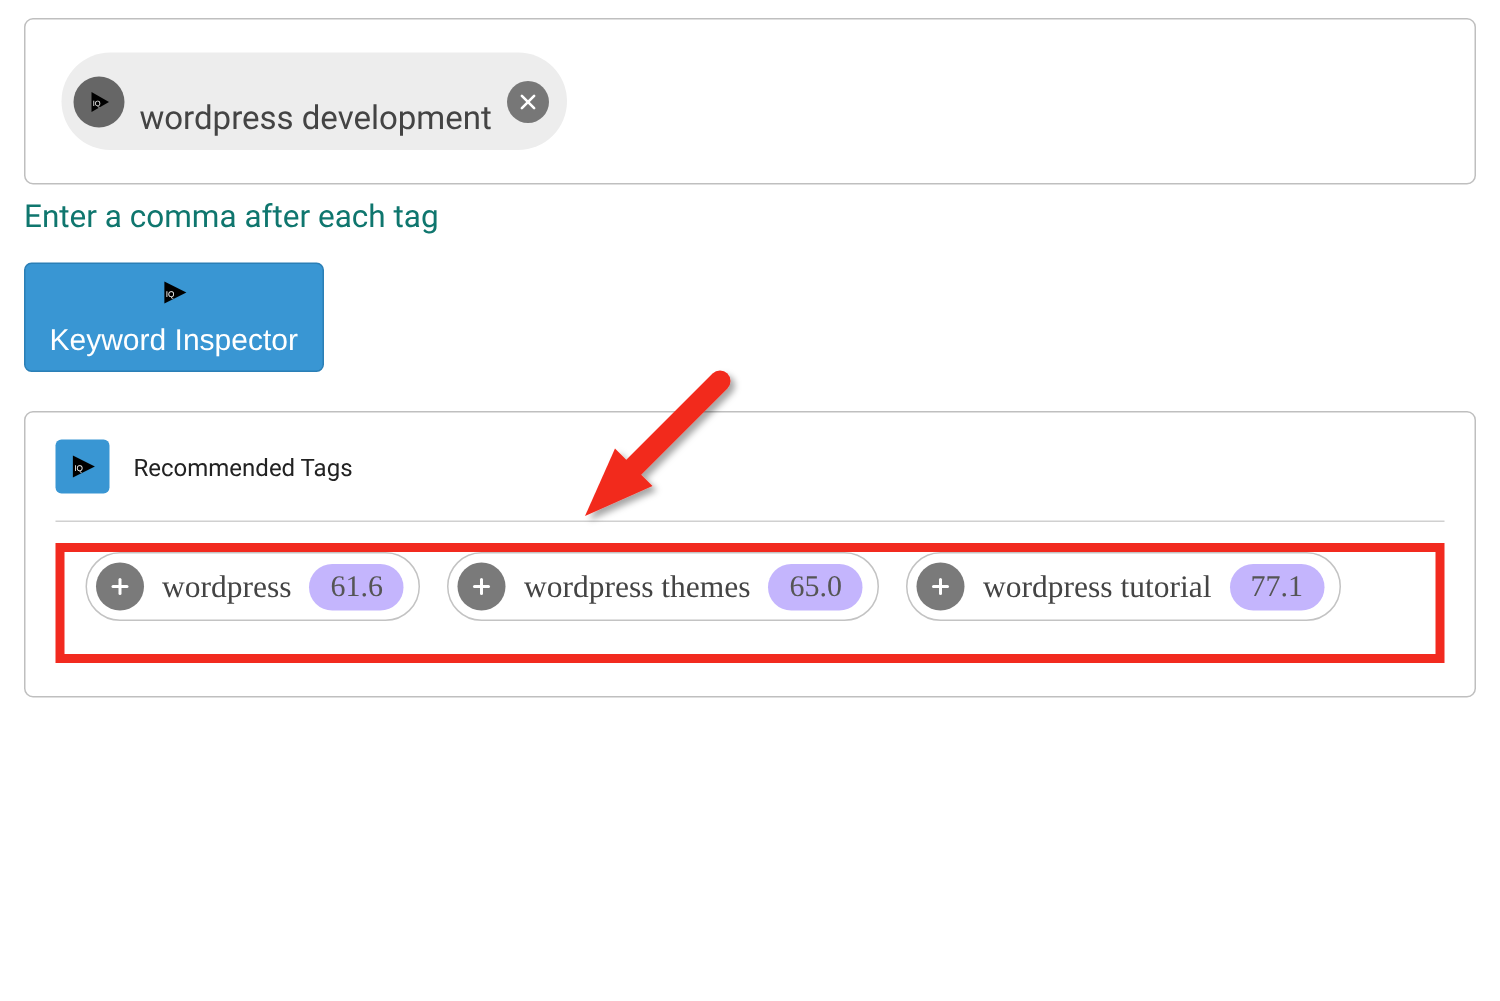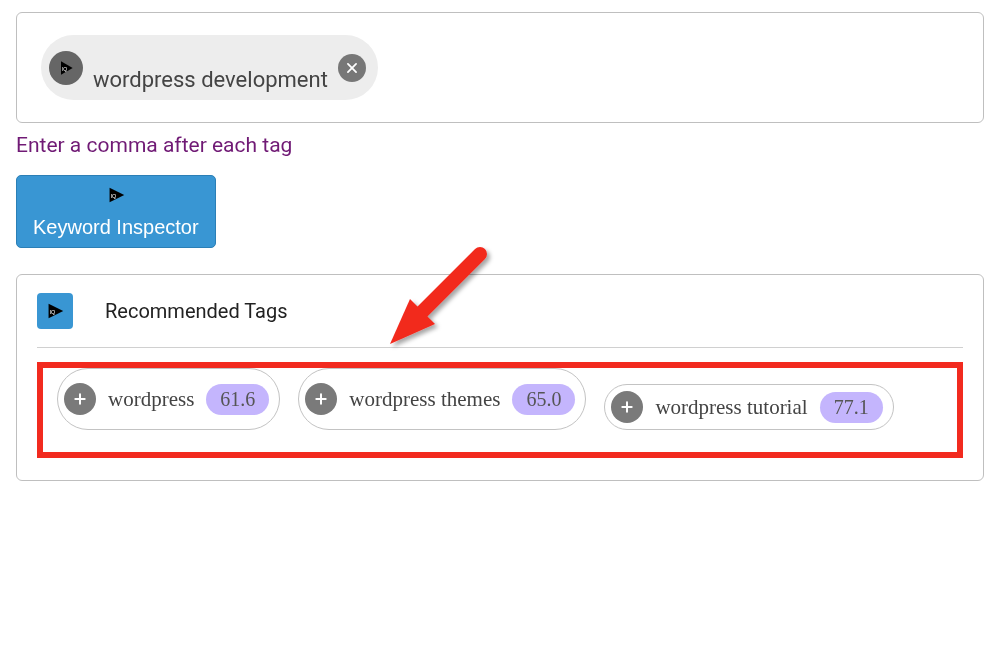--- a/index.html
+++ b/index.html
@@ -54,21 +54,21 @@
       justify-content: center;
       width: 28px;
       height: 28px;
       border-radius: 50%;
       background: #777;
       flex-shrink: 0;
       cursor: pointer;
     }
     .tag-remove svg { width:14px; height:14px; }
     .helper-text {
-      color: #701a75;
+      color: #0f766e;
       font-size: 21px;
       margin-bottom: 18px;
     }
     .inspector-btn {
       display: inline-flex;
       align-items: center;
       gap: 10px;
       background: #3996d3;
       border: 1px solid #2b7fb6;
       border-radius: 5px;
@@ -95,24 +95,23 @@
     .iq-square {
       display:inline-flex;
       align-items:center;
       justify-content:center;
       width:36px; height:36px;
       background:#3996d3;
       border-radius:4px;
       flex-shrink:0;
     }
     .panel-title {
-      font-size: 20px;
+      font-size: 16px;
       color: #222;
       font-weight: 400;
-      margin-left: 16px;
     }
     .panel-divider {
       border-top: 1px solid #d0d0d0;
       margin: 0 0 14px 0;
     }
     .highlight-box {
       border: 6px solid #f22a1f;
       padding: 0;
       position: relative;
     }
@@ -235,21 +234,21 @@
         <span class="plus-circle">
           <svg viewBox="0 0 24 24">
             <line x1="12" y1="5" x2="12" y2="19" stroke="#fff" stroke-width="3" stroke-linecap="round"></line>
             <line x1="5" y1="12" x2="19" y2="12" stroke="#fff" stroke-width="3" stroke-linecap="round"></line>
           </svg>
         </span>
         <span class="rec-pill-label">wordpress themes</span>
         <span class="score-badge">65.0</span>
       </div>
 
-      <div class="rec-pill" style="flex-basis:auto;margin-top:16px;">
+      <div class="rec-pill" style="flex-basis:auto;">
         <span class="plus-circle">
           <svg viewBox="0 0 24 24">
             <line x1="12" y1="5" x2="12" y2="19" stroke="#fff" stroke-width="3" stroke-linecap="round"></line>
             <line x1="5" y1="12" x2="19" y2="12" stroke="#fff" stroke-width="3" stroke-linecap="round"></line>
           </svg>
         </span>
         <span class="rec-pill-label">wordpress tutorial</span>
         <span class="score-badge">77.1</span>
       </div>
 

